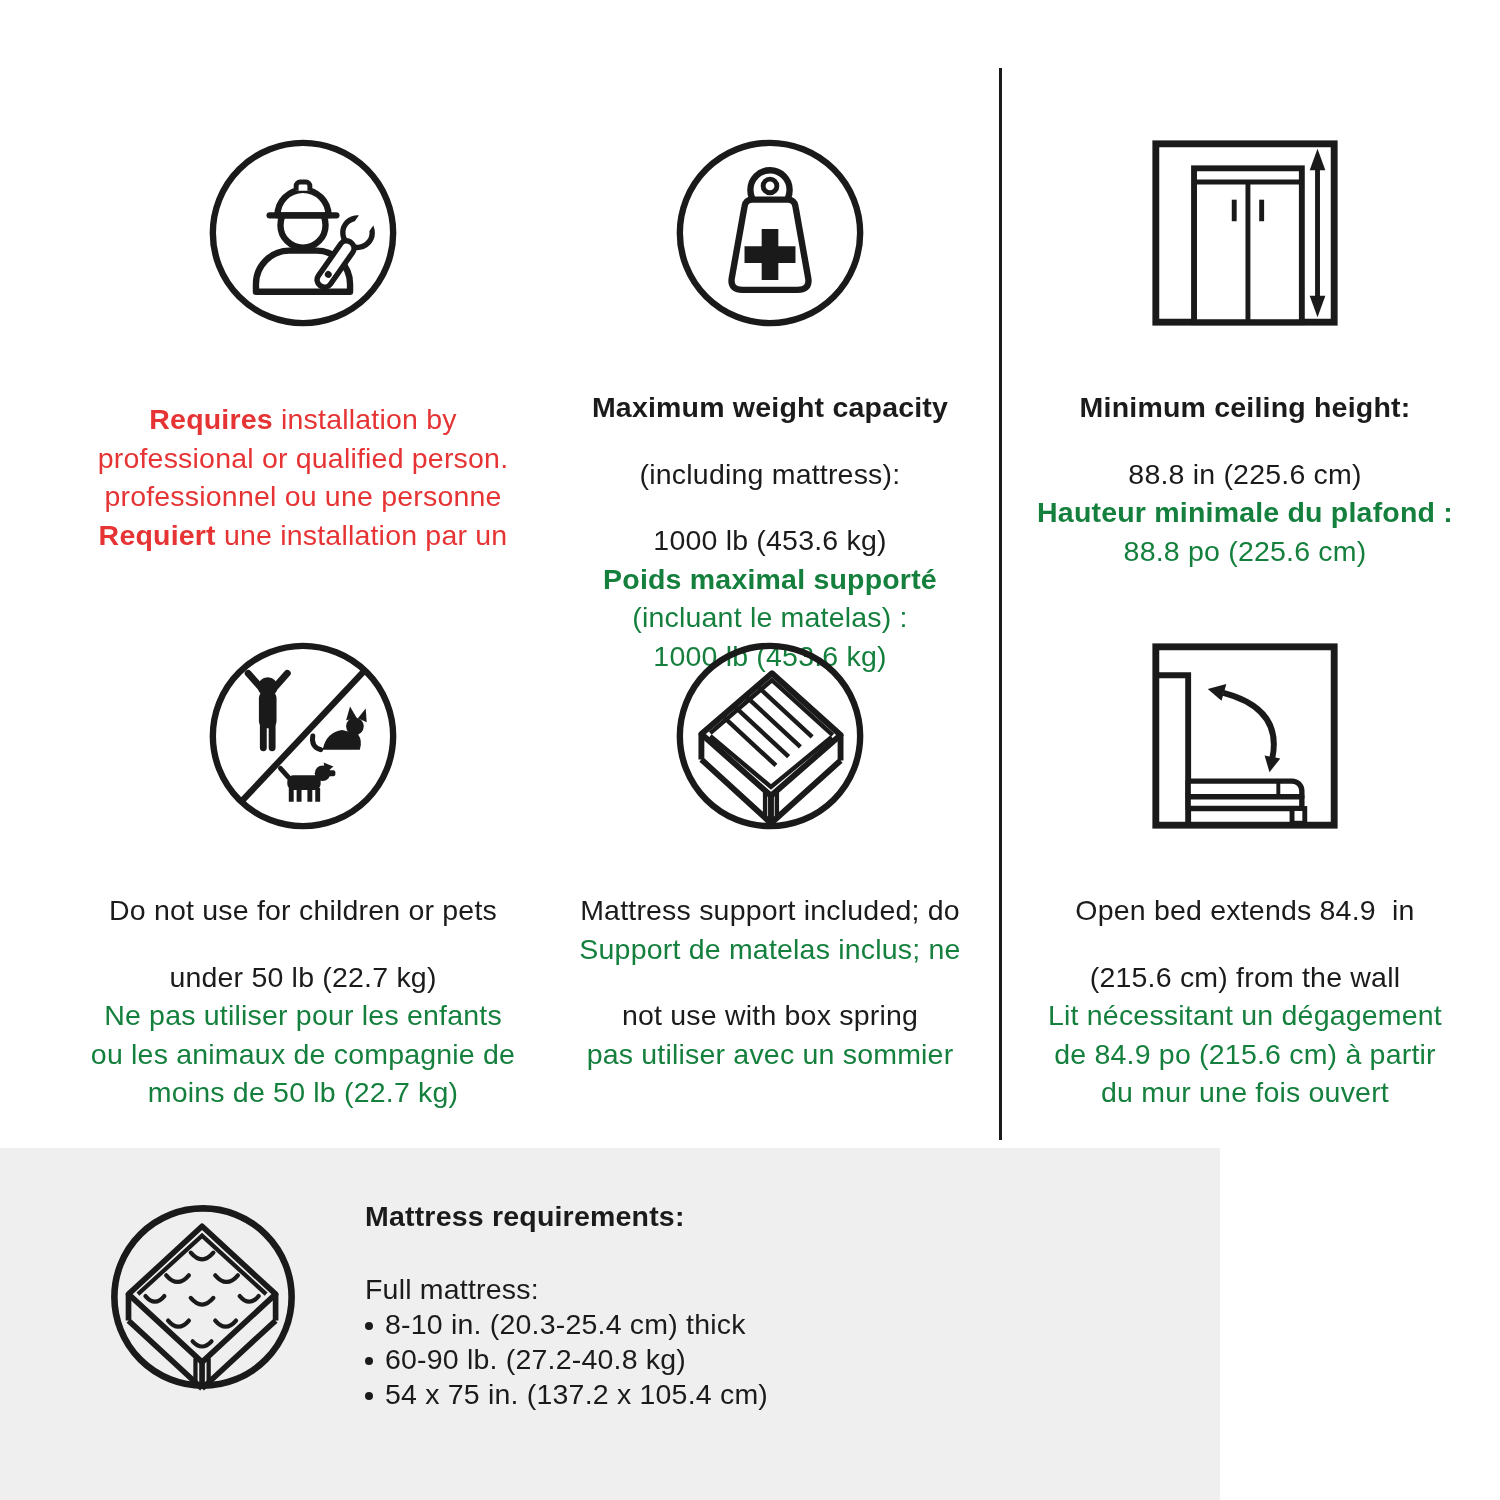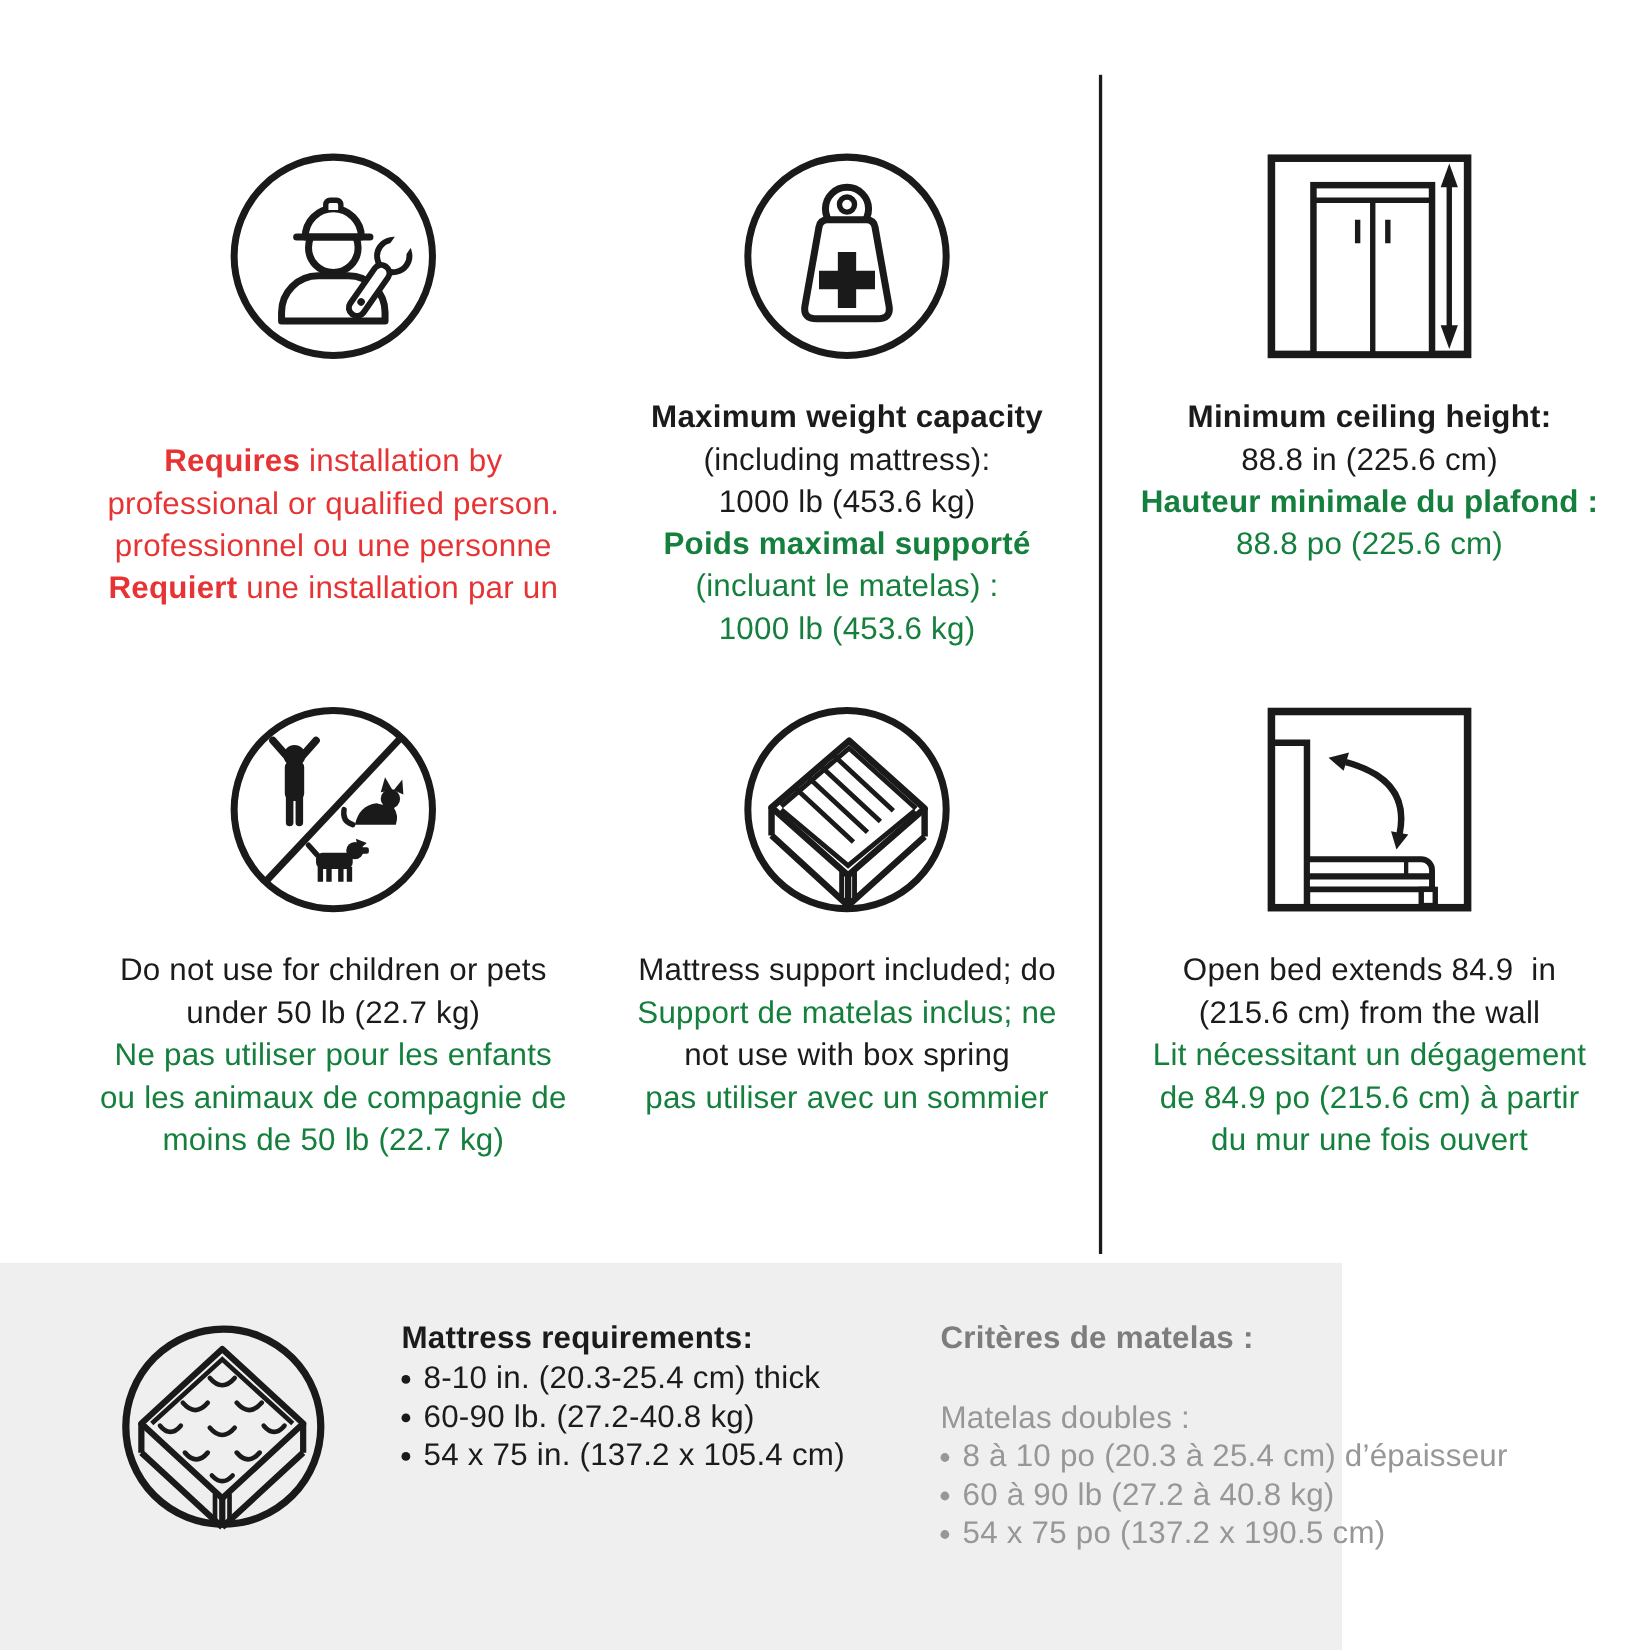--- a/index.html
+++ b/index.html
@@ -15,21 +15,21 @@
   .row1{top:135px;}
   .row2{top:638px;}
   .c1{left:43px;width:520px;}
   .c2{left:535px;width:470px;}
   .c3{left:1008px;width:474px;}
   .icon-wrap{height:225px;display:flex;justify-content:center;align-items:flex-start;}
   .lines{font-size:28.5px;line-height:38.5px;letter-spacing:0.2px;}
   .line{white-space:pre-wrap;}
   b{font-weight:700;}
   .red{color:#e63435;margin-top:40px;}
-  .black{color:#1b1b1b;}
+  .black{color:#1b1b1b;margin-top:28px;}
   .gray{color:#15803d;}
   .band{position:absolute;left:0;top:1148px;width:1220px;height:352px;background:#efefef;}
   .band-icon{position:absolute;left:104px;top:50px;}
   .req{position:absolute;top:48px;letter-spacing:0.2px;}
   .req-en{left:365px;width:450px;color:#1b1b1b;}
   .req-fr{left:855px;width:620px;color:#979797;}
   .req .title{font-size:28.5px;font-weight:700;line-height:40px;}
   .req-fr .title{color:#7d7d7d;}
   .req .subtitle{margin-top:36px;font-size:28.5px;line-height:35px;}
   .req .item{font-size:28.5px;line-height:35px;white-space:pre-wrap;}
@@ -210,27 +210,21 @@
           <path d="M118,130 Q129,143 140,130"></path>
           <path d="M94,152 Q104,163 114,152"></path>
         </g>
         <path d="M26,102 V130 M182,102 V130 M104,174 V202 M26,130 L104,202 M182,130 L104,202" stroke="#1a1a1a" stroke-width="6" stroke-linejoin="round"></path>
         <path d="M97,170 V198 M111,170 V198" stroke="#1a1a1a" stroke-width="4.5"></path>
       </svg>
     </div>
 
     <div class="req req-en">
       <div class="title">Mattress requirements:</div>
+      <div class="subtitle">Full mattress:</div>
       <div class="item">8-10 in. (20.3-25.4 cm) thick</div>
       <div class="item">60-90 lb. (27.2-40.8 kg)</div>
       <div class="item">54 x 75 in. (137.2 x 105.4 cm)</div>
     </div>
 
-    <div class="req req-fr">
-      <div class="title">Critères de matelas :</div>
-      <div class="subtitle">Matelas doubles :</div>
-      <div class="item">8 à 10 po (20.3 à 25.4 cm) d’épaisseur</div>
-      <div class="item">60 à 90 lb (27.2 à 40.8 kg)</div>
-      <div class="item">54 x 75 po (137.2 x 190.5 cm)</div>
-    </div>
   </div>
 
 </div>
 
 </body></html>

